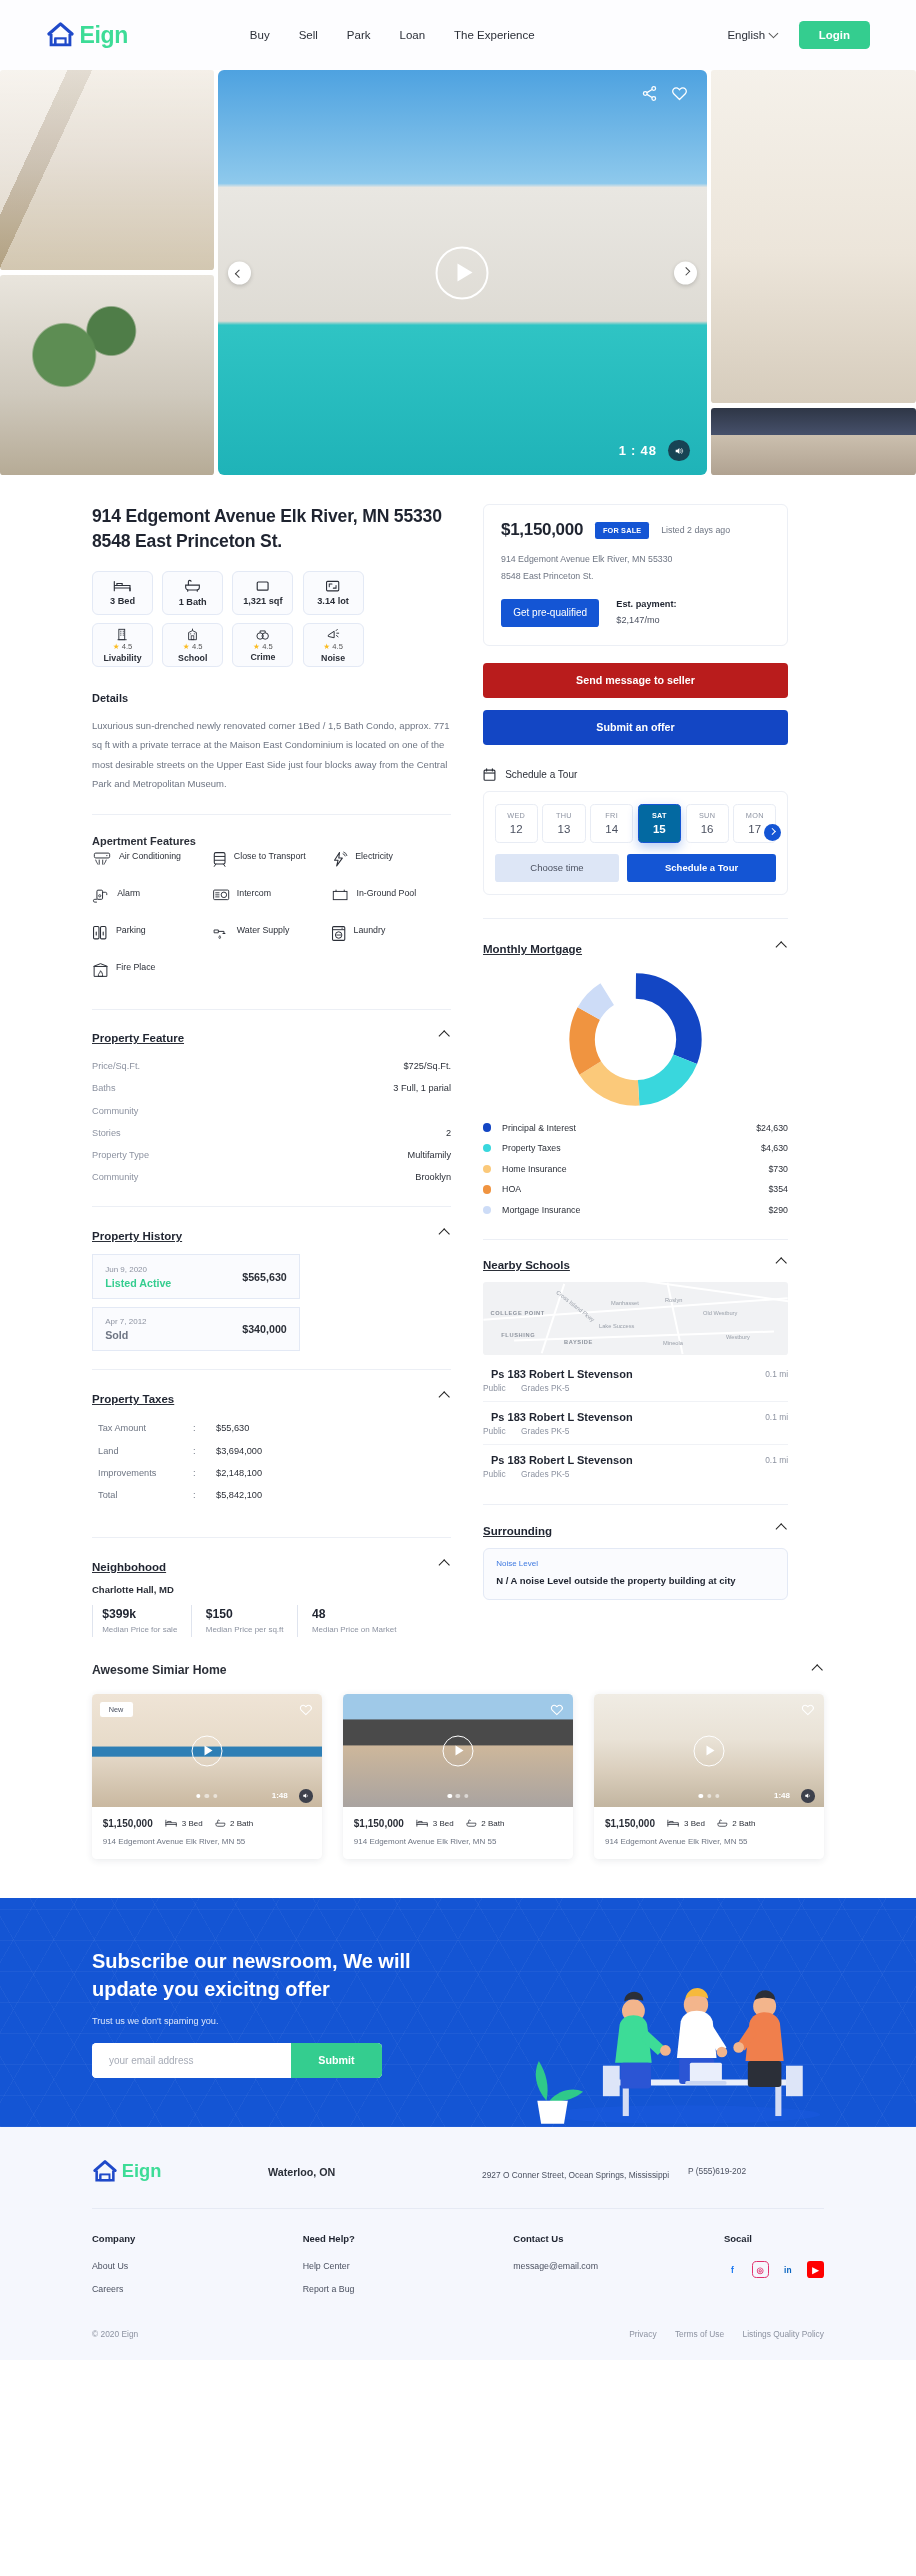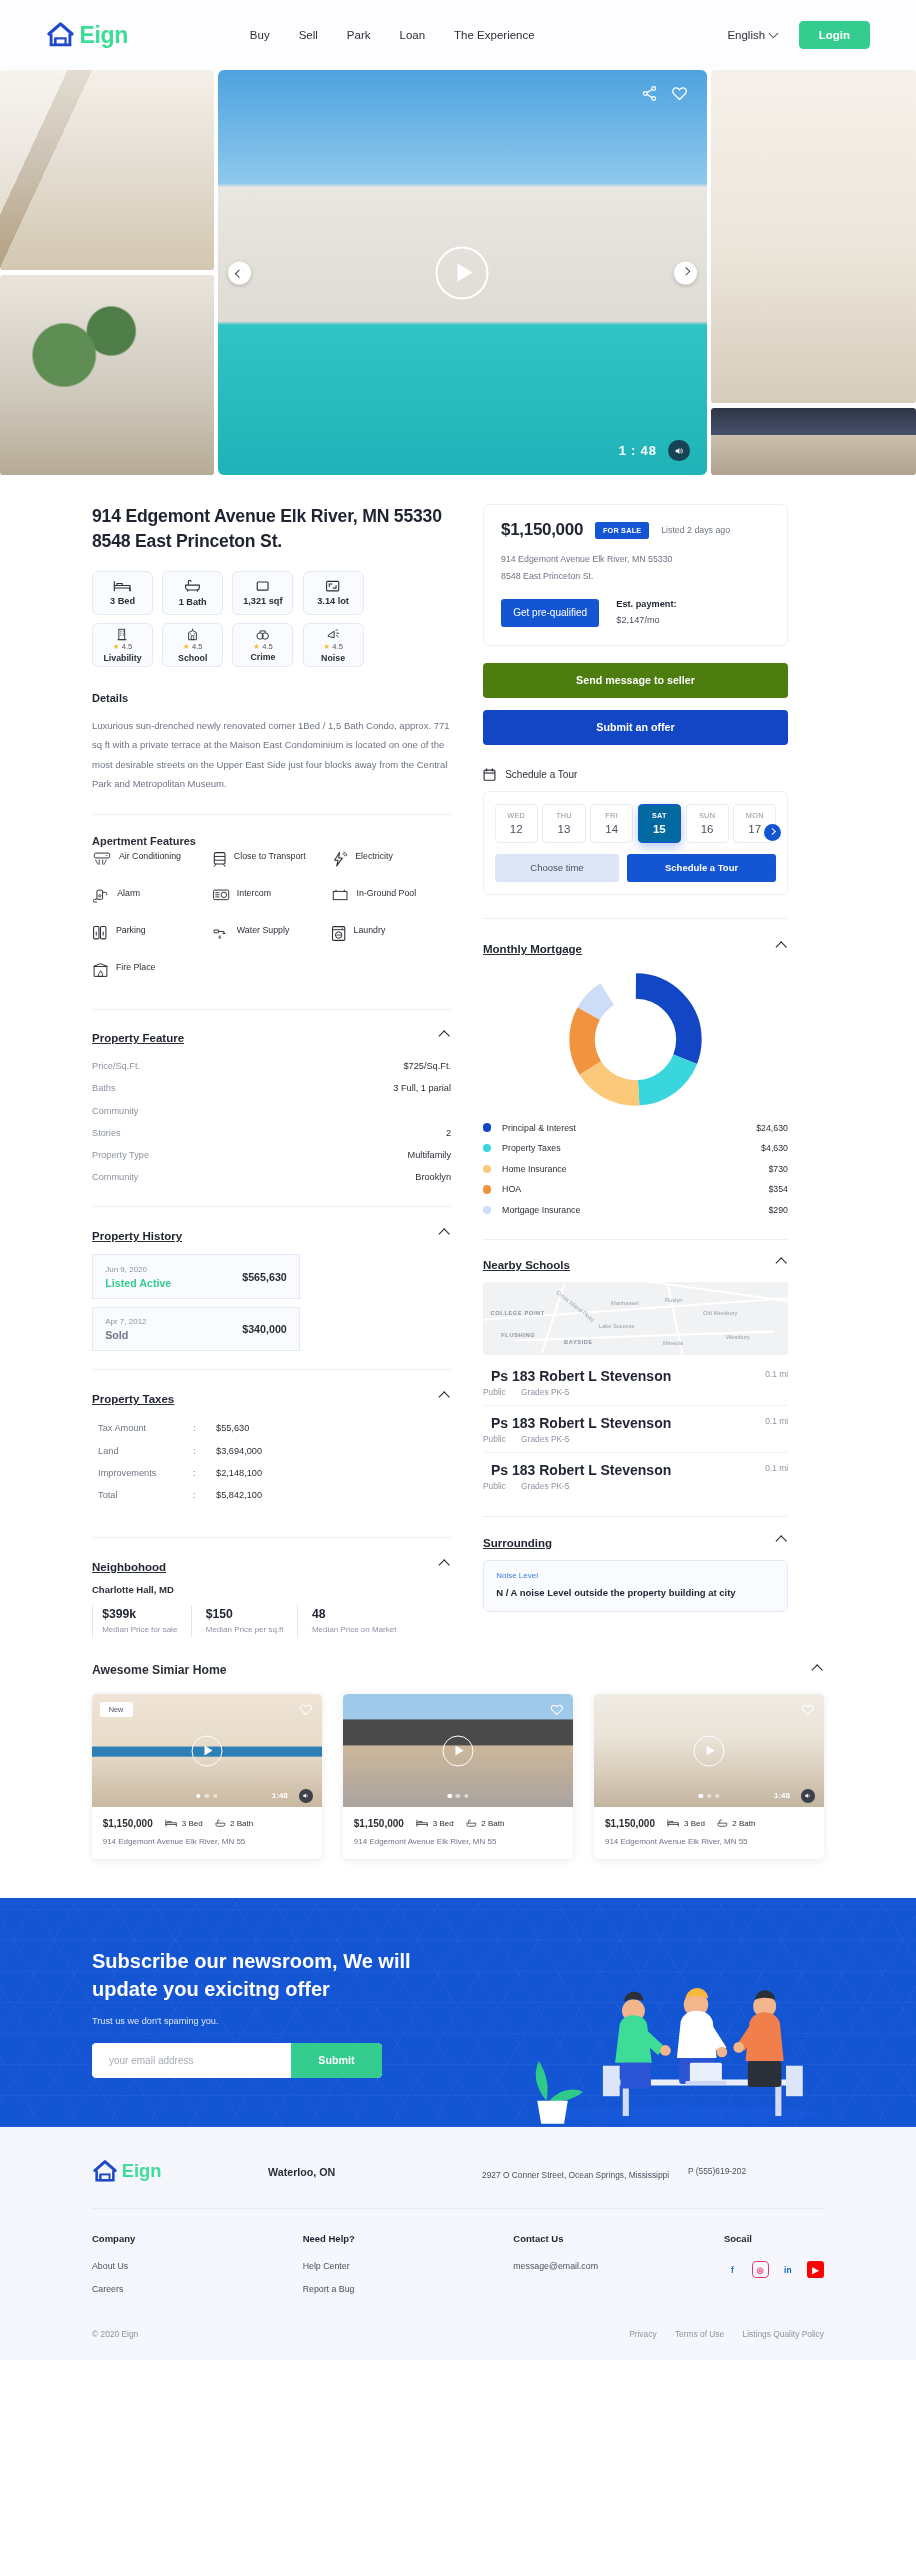--- a/index.html
+++ b/index.html
@@ -168,21 +168,21 @@
   }
   .estpay { font-size: 9.2px; line-height: 1.65; }
   .estpay b { color: #1f2430; }
   .estpay span { color: #4b5160; }
 
   .btn-wide {
     width: 100%; border: none; border-radius: 3.8px; color: #fff;
     font-size: 10.7px; font-weight: 700; padding: 11.5px 0; cursor: pointer;
     font-family: inherit; margin-top: 12.2px;
   }
-  .btn-green { background: #4d7c0f; }
+  .btn-green { background: #b91c1c; }
   .btn-blue { background: #1346c4; }
 
   .tour-block { margin-top: 23px; }
   .tour-head { display: flex; align-items: center; gap: 9.2px; }
   .tour-head span { font-size: 10px; color: #2b2f38; }
   .tour-card { border: 0.8px solid #eceff5; border-radius: 6.1px; padding: 12.2px 10.7px; margin-top: 9.2px; position: relative; }
   .days { display: flex; gap: 4.6px; }
   .day {
     flex: 1; border: 0.8px solid #e8ecf4; border-radius: 4.6px; background: #fff;
     padding: 6.1px 0 6.9px; text-align: center; cursor: pointer;
@@ -209,21 +209,21 @@
 
   .map-thumb {
     height: 73px; border-radius: 3.1px; margin: 10.7px 0 4.6px; position: relative; overflow: hidden;
     background: #f1f2f4;
   }
   .map-lbl { position: absolute; font-size: 5.7px; color: #9aa0aa; }
   .map-lbl.caps { letter-spacing: 0.6px; font-weight: 600; color: #8d939d; }
   .map-road { position: absolute; background: #fff; }
   .school-row { display: flex; justify-content: space-between; padding: 8.4px 0; border-bottom: 0.8px solid #f0f2f6; }
   .school-row:last-child { border-bottom: none; }
-  .school-name { font-size: 14px; font-weight: 700; color: #1f2430; padding-left: 8px; }
+  .school-name { font-size: 11px; font-weight: 700; color: #1f2430; padding-left: 8px; }
   .school-meta { font-size: 8.4px; color: #8d93a1; margin-top: 3.1px; display: flex; gap: 15.3px; }
   .school-dist { font-size: 8.4px; color: #8d93a1; text-align: right; line-height: 1.5; }
 
   .noise-card { border: 0.8px solid #e3e9f5; background: #fafbfe; border-radius: 6.1px; padding: 10.7px 12.2px; margin-top: 10.7px; }
   .noise-lbl { font-size: 8px; color: #3f7ae0; }
   .noise-txt { font-size: 9.5px; font-weight: 700; color: #1f2430; line-height: 1.6; margin-top: 4.6px; }
 
   
   .similar { padding: 26px 92px 31px; }
   .sim-head { display: flex; justify-content: space-between; align-items: center; }

